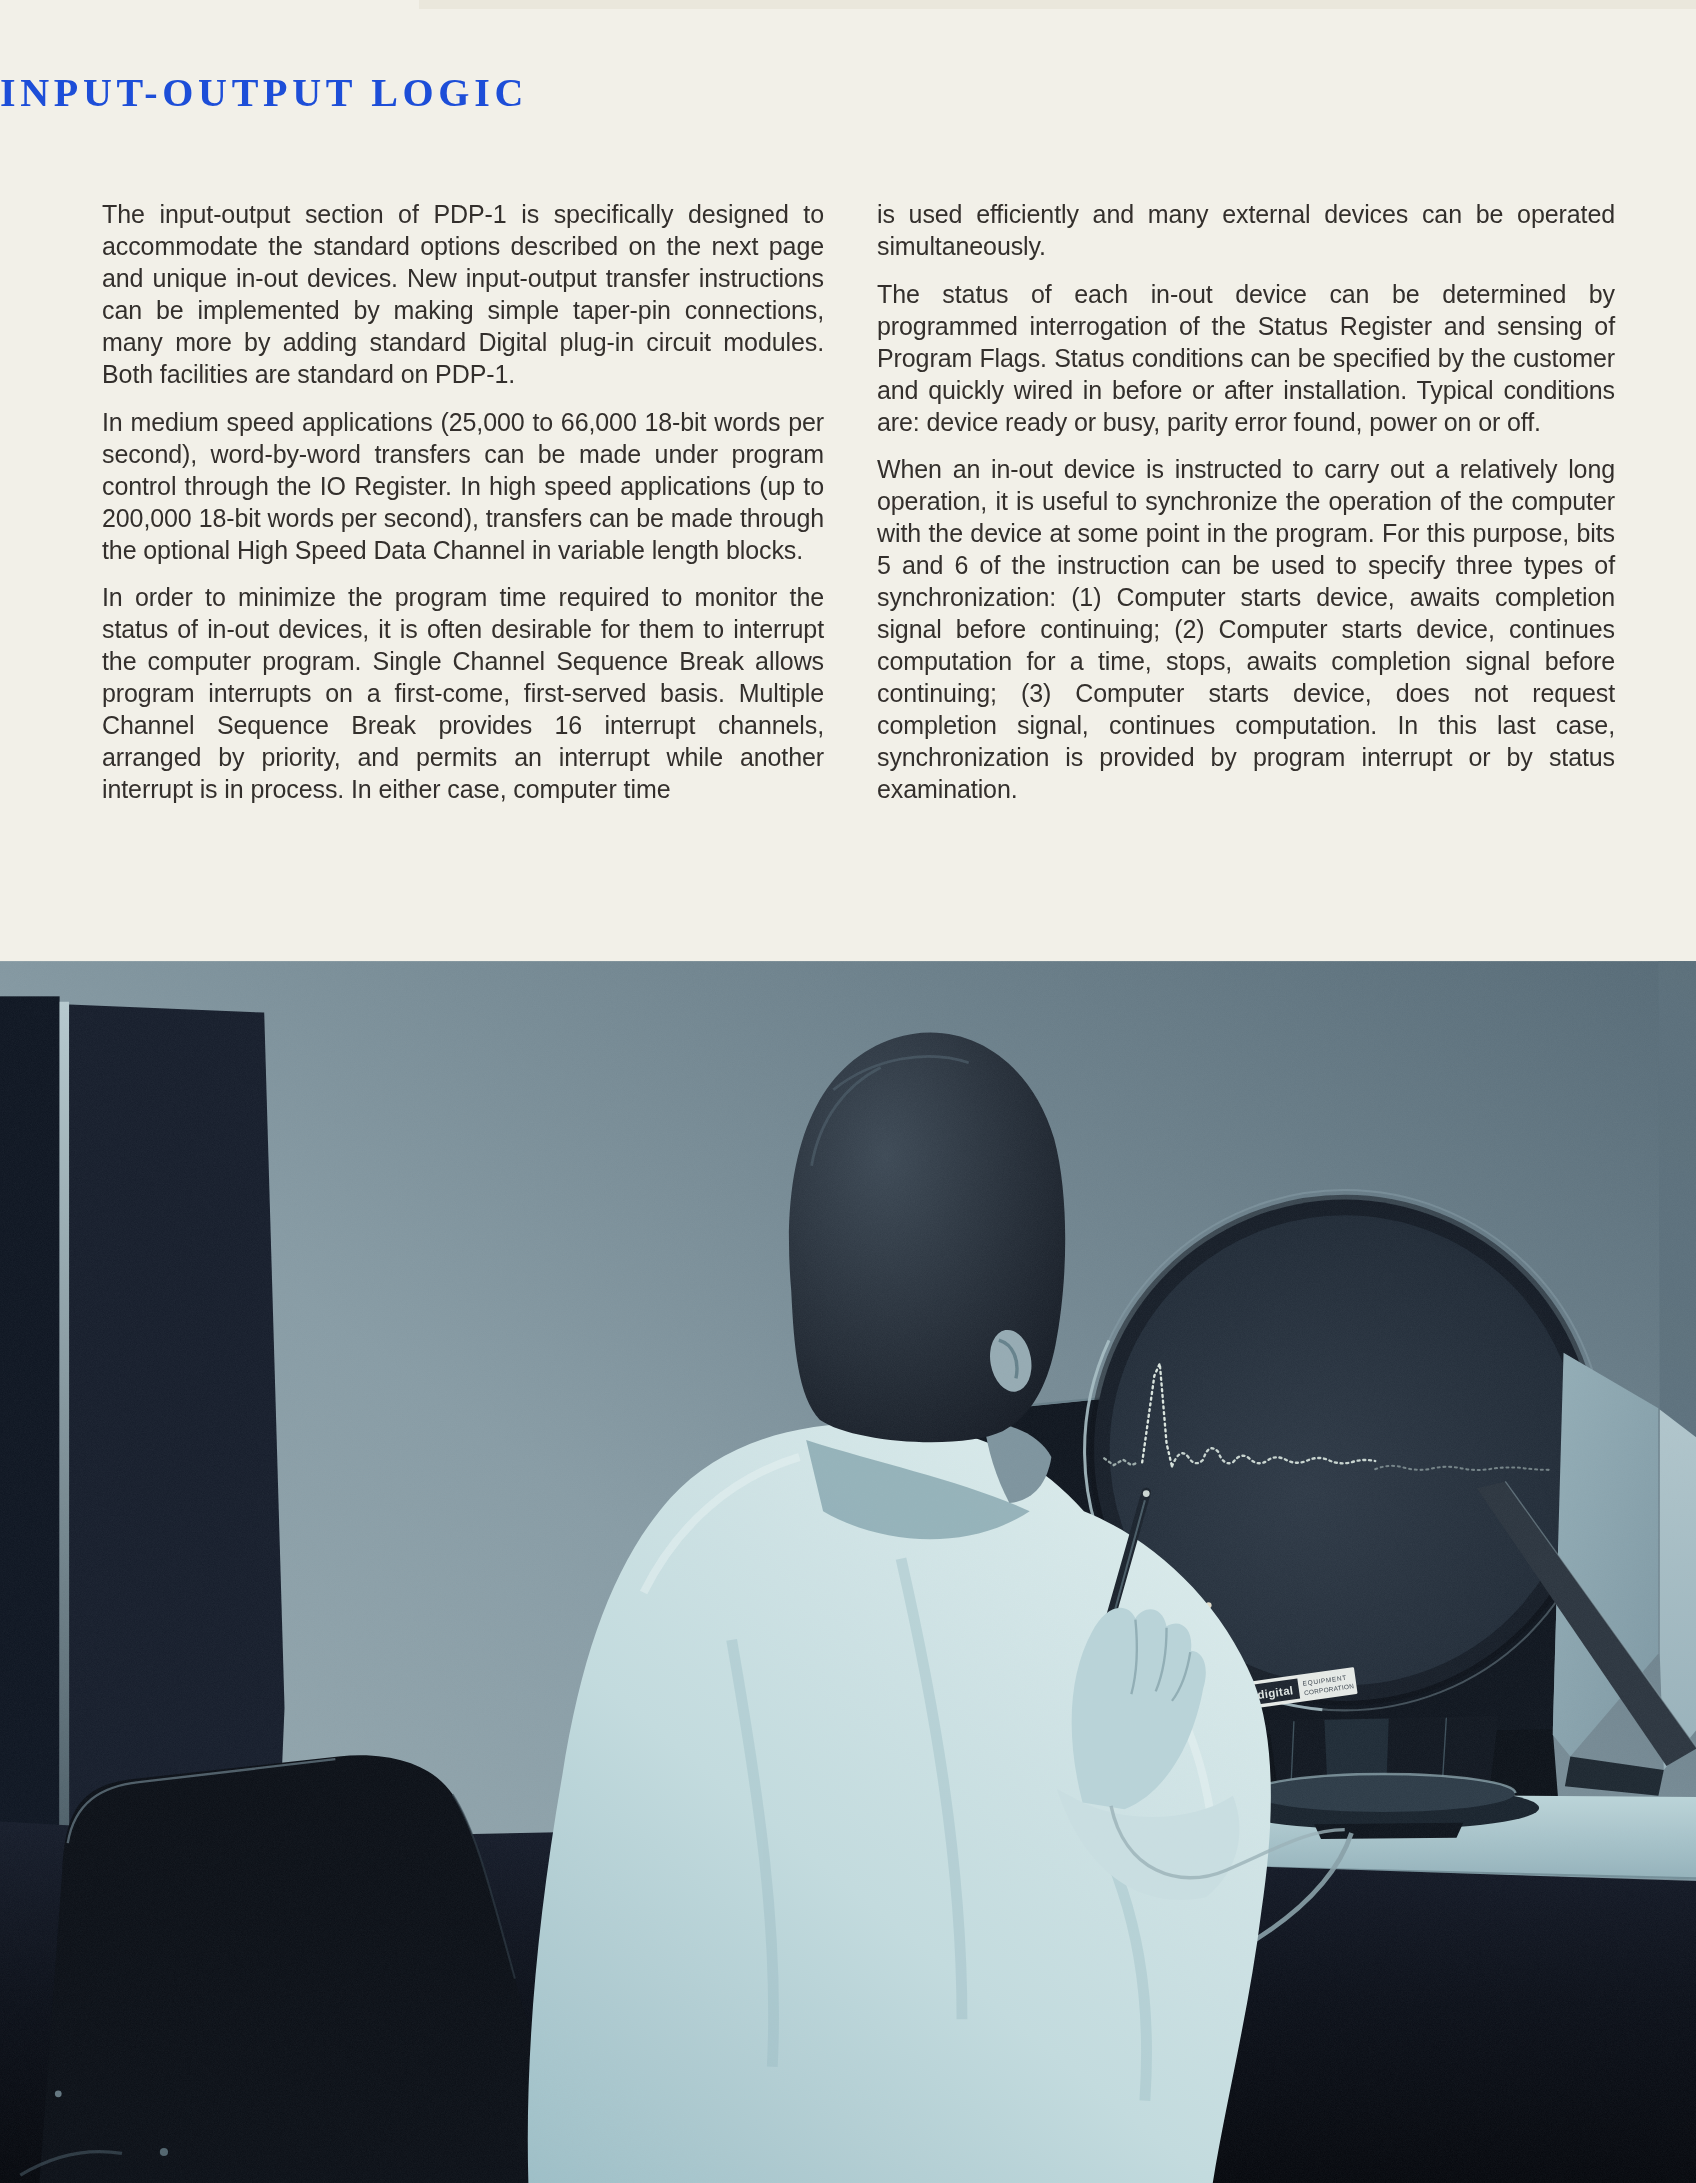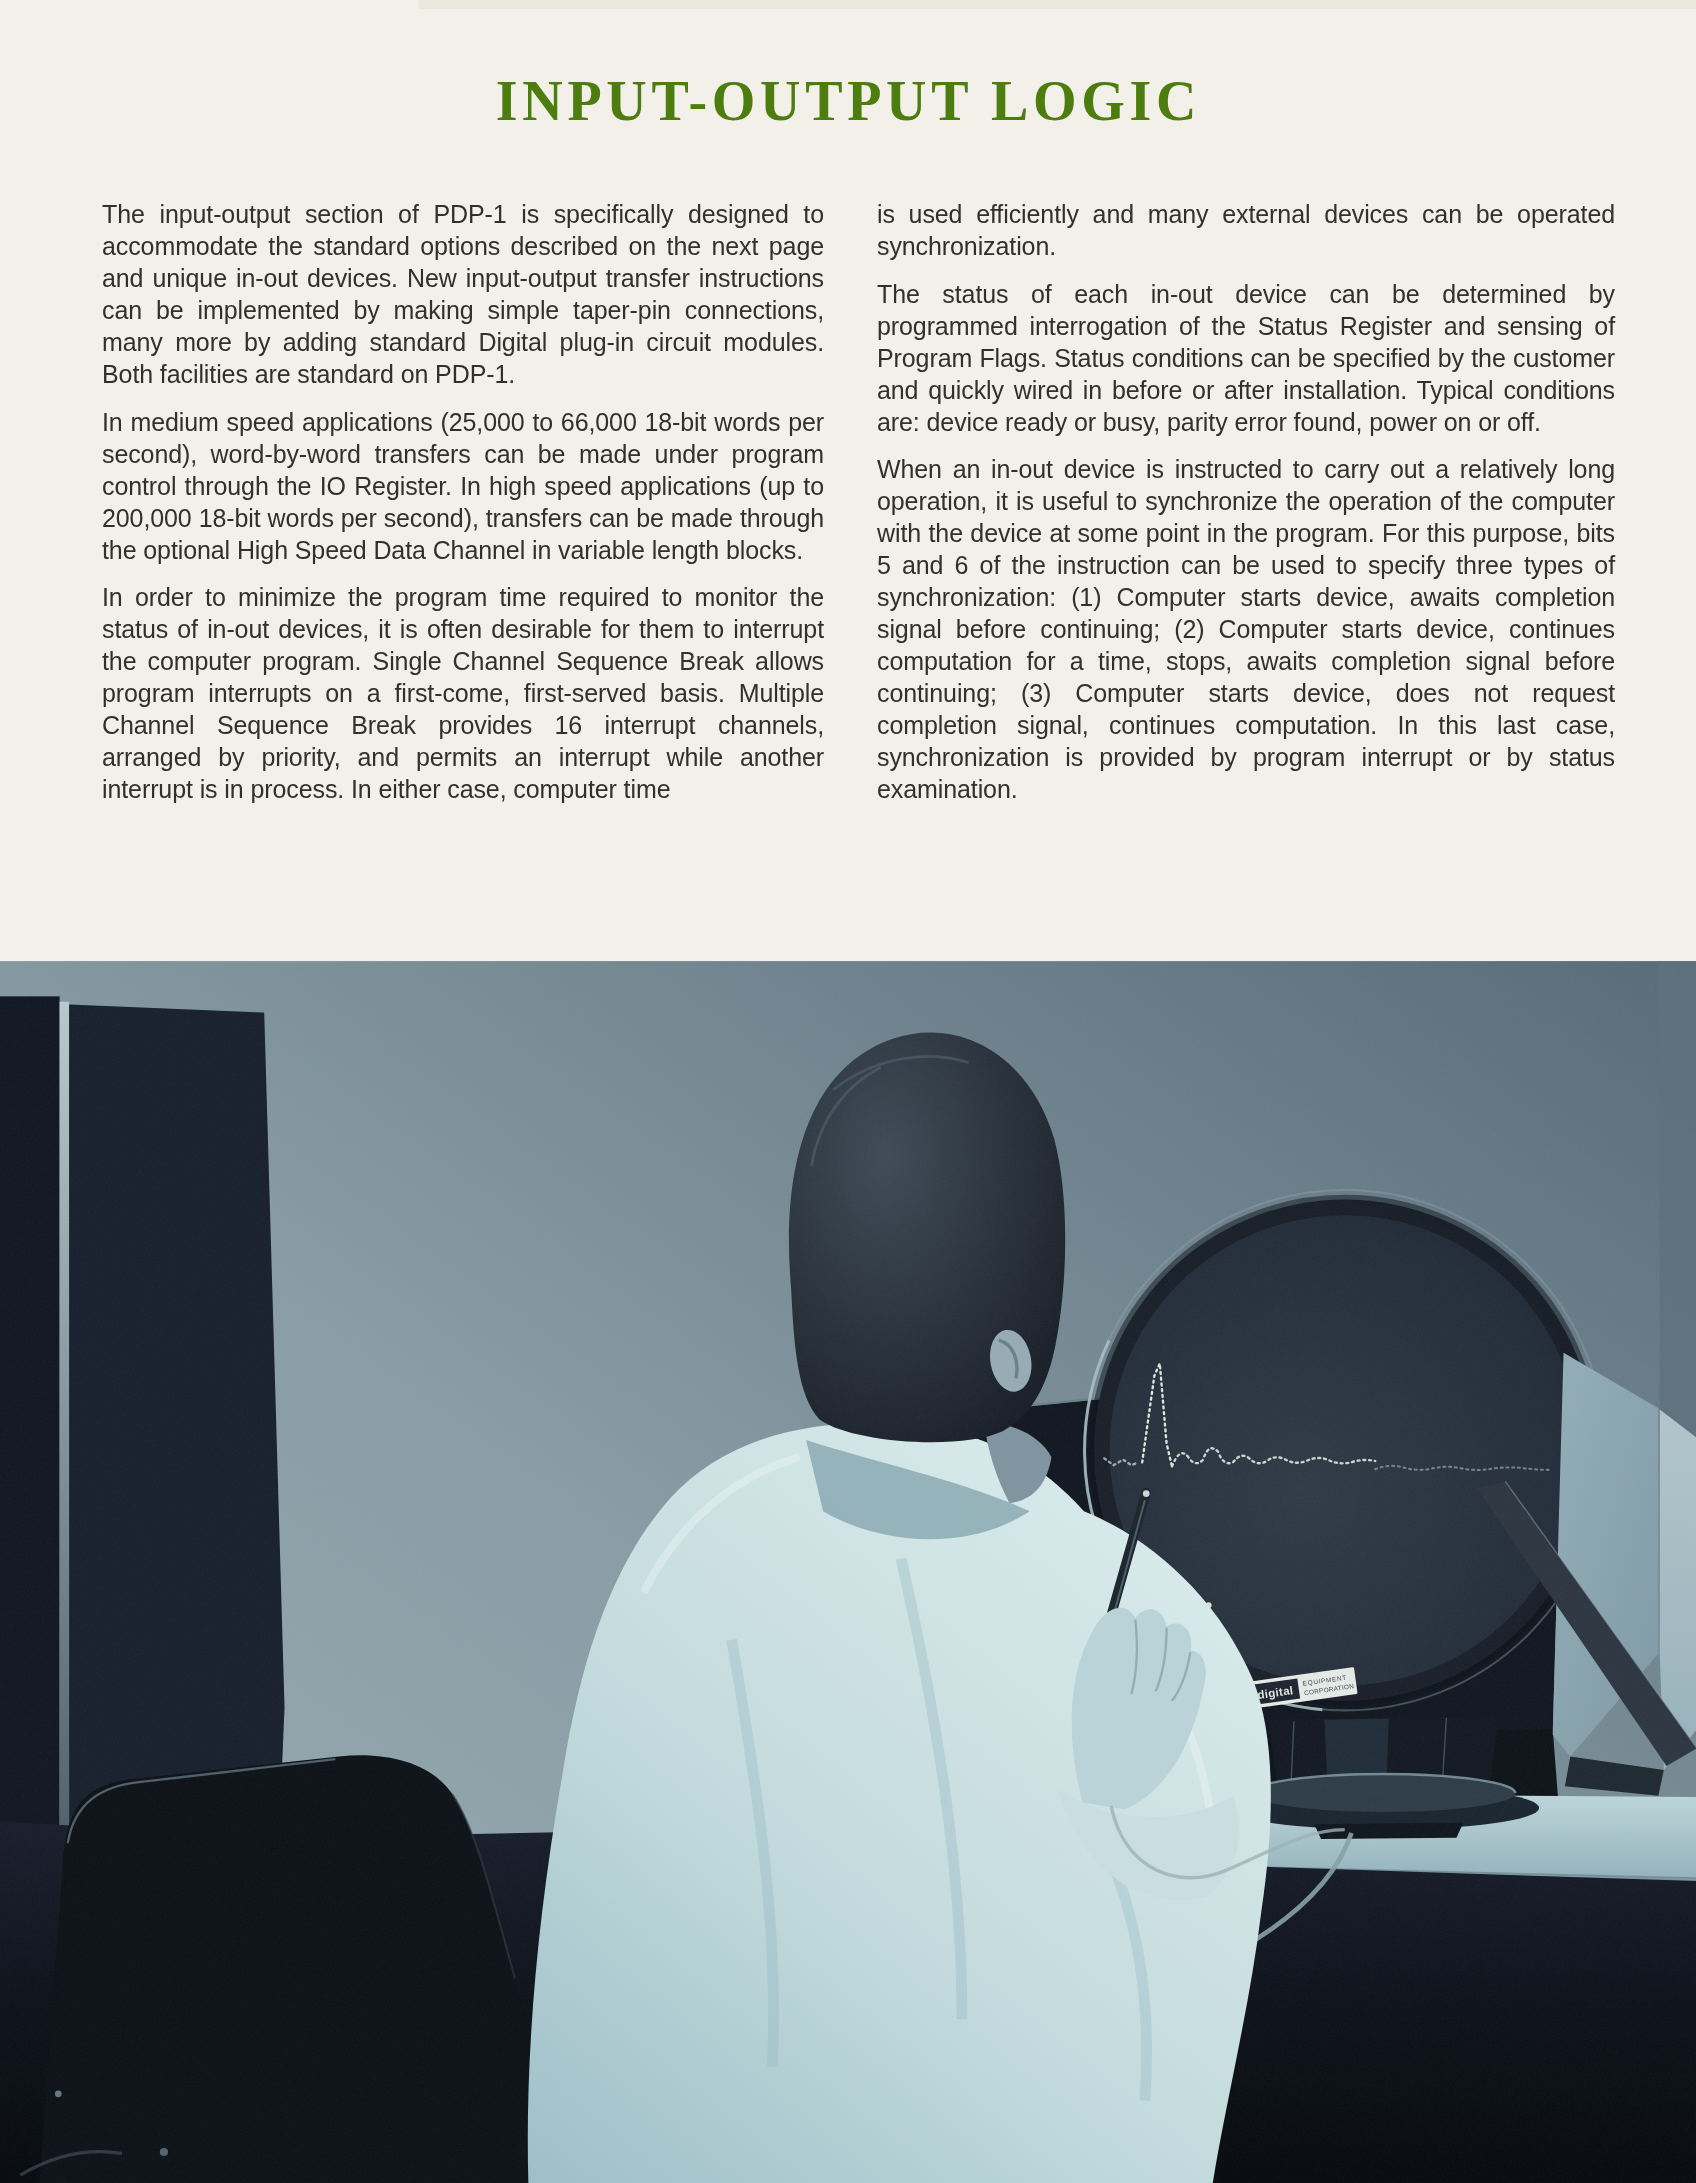--- a/index.html
+++ b/index.html
@@ -7,24 +7,23 @@
     width:1697px;height:2183px;position:relative;overflow:hidden;
     background:#f2f0e8;
     font-family:"Liberation Sans",sans-serif;
   }
   .top-strip{
     position:absolute;top:0;left:419px;width:1278px;height:8.8px;
     background:#e7e4d8;opacity:.75;
   }
   .title{
     position:absolute;top:69px;left:0;width:100%;margin:0;
-    text-align:center;
     font-family:"Liberation Serif",serif;
-    font-weight:bold;font-size:56px;letter-spacing:4.7px;
-    color:#4d7c0f;
+    font-weight:bold;font-size:40px;letter-spacing:4.7px;
+    color:#1d4ed8;
   }
   .col{
     position:absolute;top:198px;
     font-size:25px;line-height:32px;letter-spacing:-0.1px;
     text-align:justify;color:#332f2c;
   }
   .col p{margin:0 0 15.6px 0;}
   .col-left{left:102px;width:722px;}
   .col-right{left:877px;width:738px;}
   .photo{
@@ -41,21 +40,21 @@
 
   <h1 class="title">INPUT-OUTPUT LOGIC</h1>
 
   <div class="col col-left">
     <p>The input-output section of PDP-1 is specifically designed to accommodate the standard options described on the next page and unique in-out devices. New input-output transfer instructions can be implemented by making simple taper-pin connections, many more by adding standard Digital plug-in circuit modules. Both facilities are standard on PDP-1.</p>
     <p>In medium speed applications (25,000 to 66,000 18-bit words per second), word-by-word transfers can be made under program control through the IO Register. In high speed applications (up to 200,000 18-bit words per second), transfers can be made through the optional High Speed Data Channel in variable length blocks.</p>
     <p>In order to minimize the program time required to monitor the status of in-out devices, it is often desirable for them to interrupt the computer program. Single Channel Sequence Break allows program interrupts on a first-come, first-served basis. Multiple Channel Sequence Break provides 16 interrupt channels, arranged by priority, and permits an interrupt while another interrupt is in process. In either case, computer time</p>
   </div>
 
   <div class="col col-right">
-    <p>is used efficiently and many external devices can be operated synchronization.</p>
+    <p>is used efficiently and many external devices can be operated simultaneously.</p>
     <p>The status of each in-out device can be determined by programmed interrogation of the Status Register and sensing of Program Flags. Status conditions can be specified by the customer and quickly wired in before or after installation. Typical conditions are: device ready or busy, parity error found, power on or off.</p>
     <p>When an in-out device is instructed to carry out a relatively long operation, it is useful to synchronize the operation of the computer with the device at some point in the program. For this purpose, bits 5 and 6 of the instruction can be used to specify three types of synchronization: (1) Computer starts device, awaits completion signal before continuing; (2) Computer starts device, continues computation for a time, stops, awaits completion signal before continuing; (3) Computer starts device, does not request completion signal, continues computation. In this last case, synchronization is provided by program interrupt or by status examination.</p>
   </div>
 
   <figure class="photo">
     <svg width="1697" height="1223" viewBox="0 1418 2505 1805" xmlns="http://www.w3.org/2000/svg">
       <defs>
         <linearGradient id="wallGrad" x1="0" y1="1" x2="1" y2="0">
           <stop offset="0" stop-color="#9aadb3"></stop>
           <stop offset="0.45" stop-color="#879ba4"></stop>

